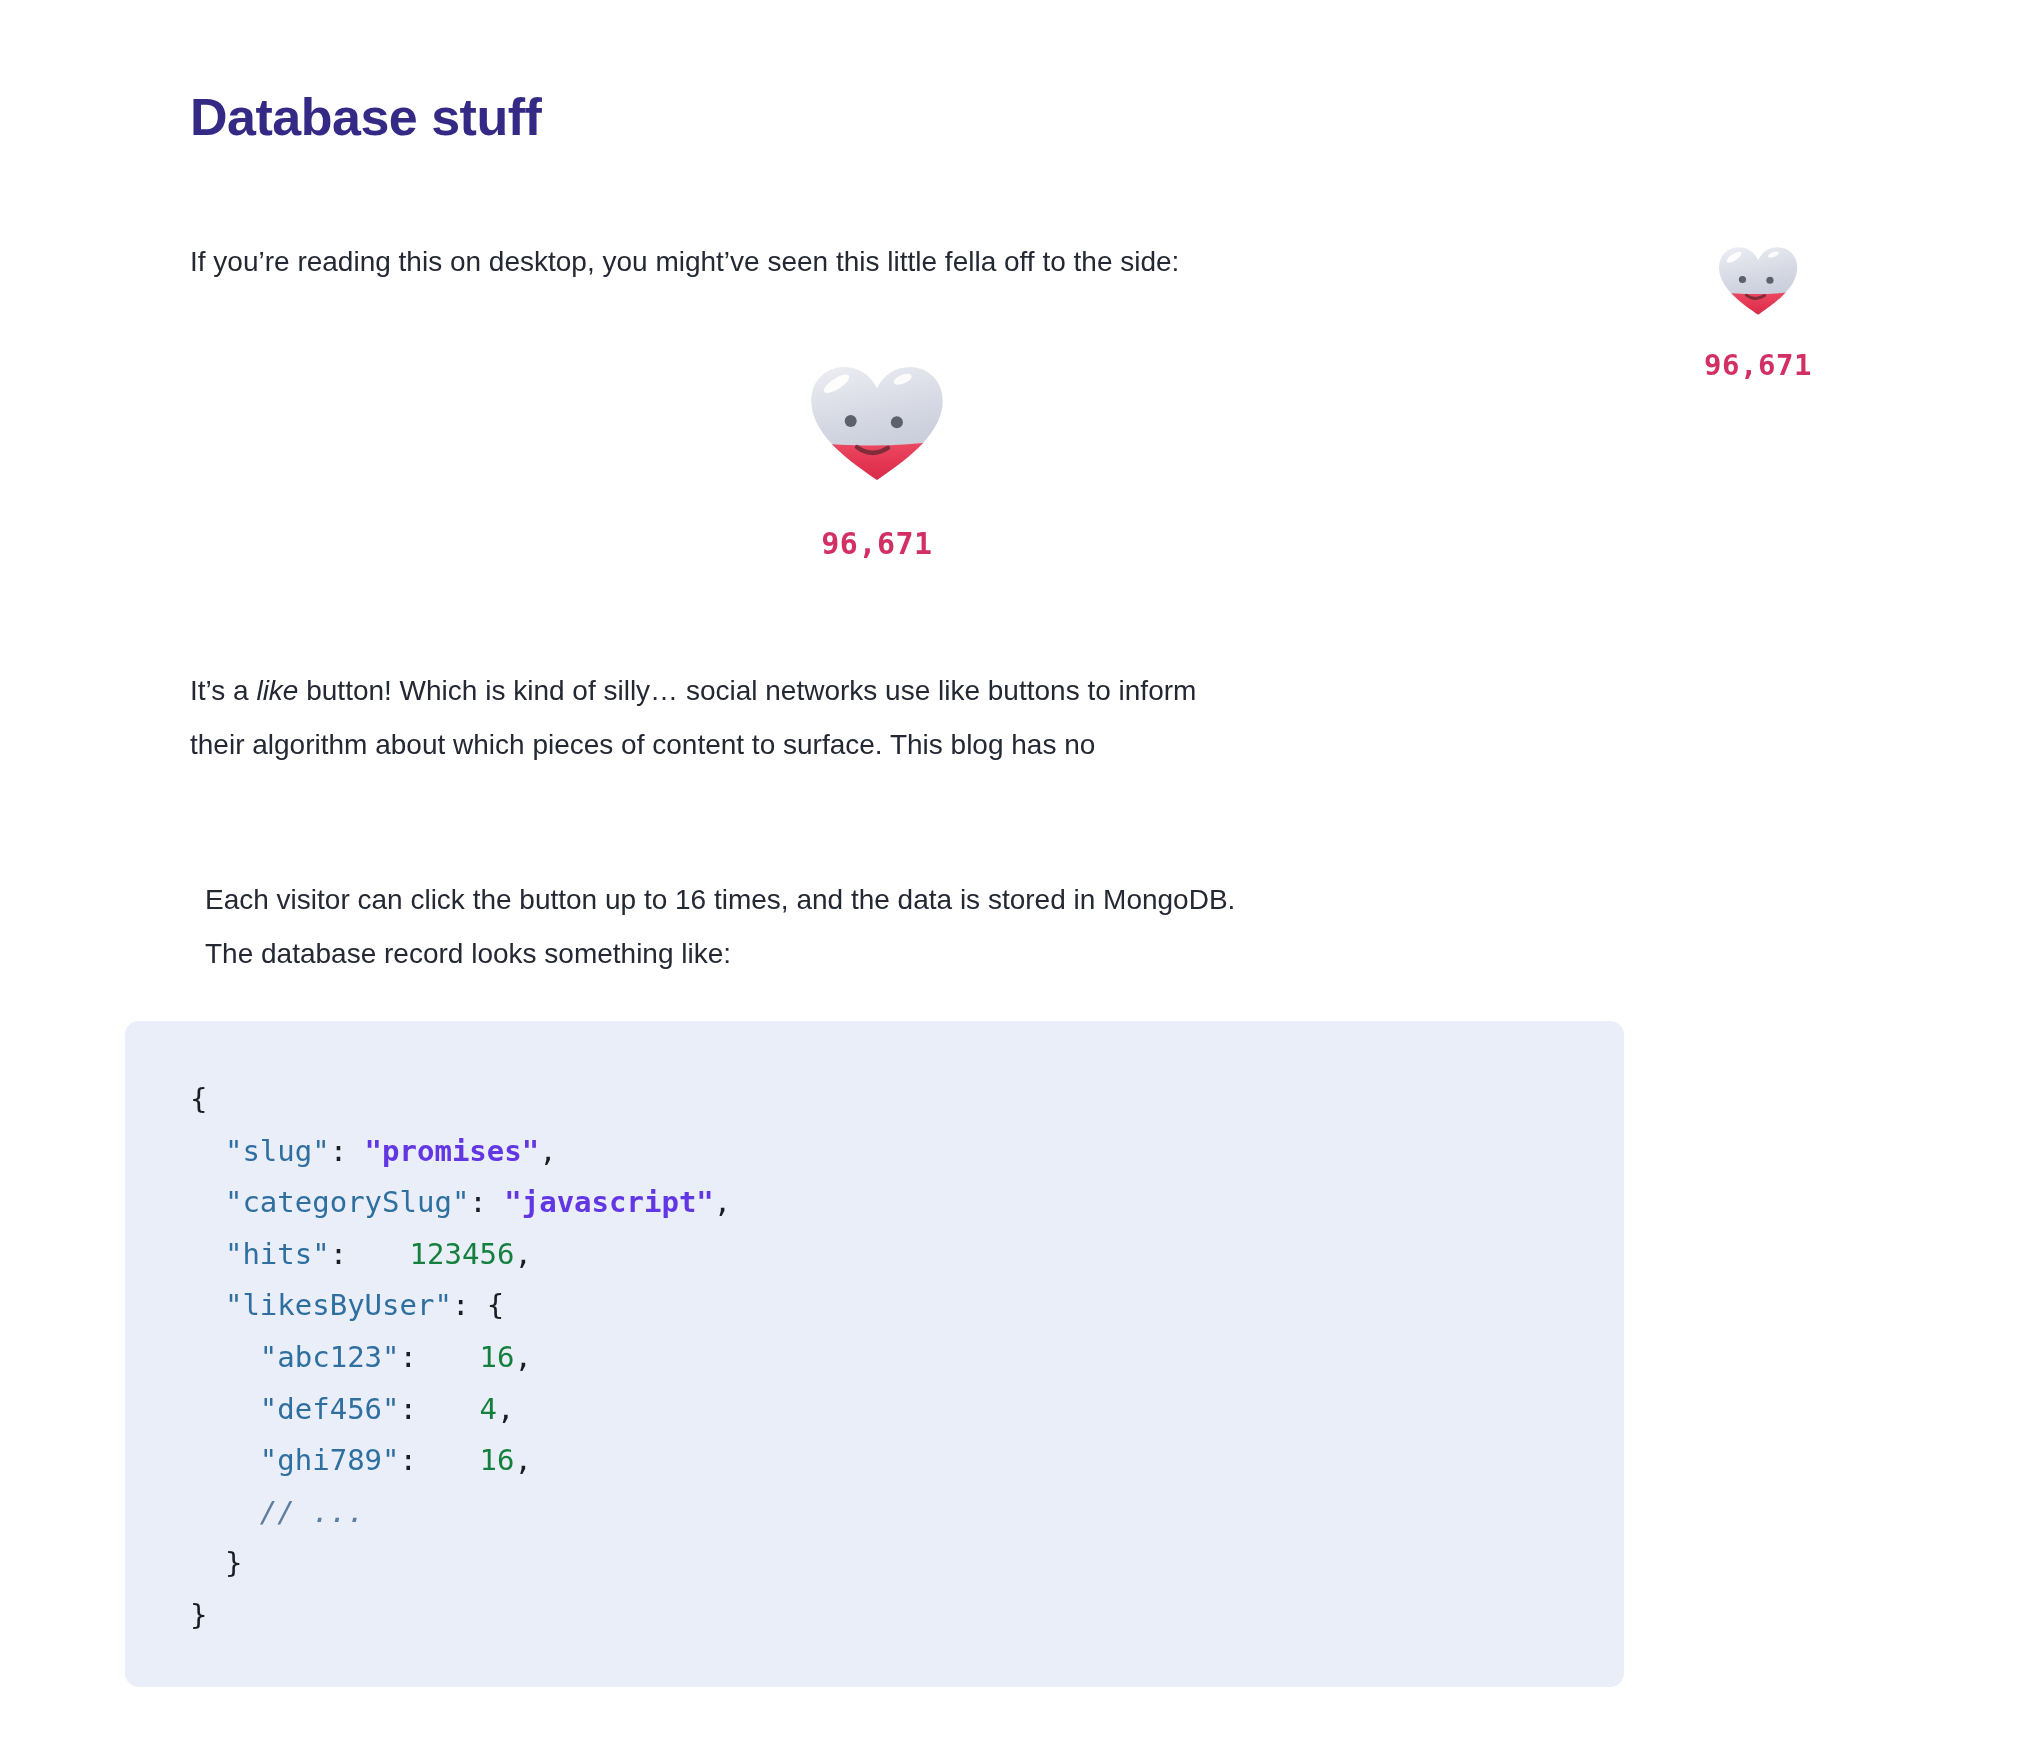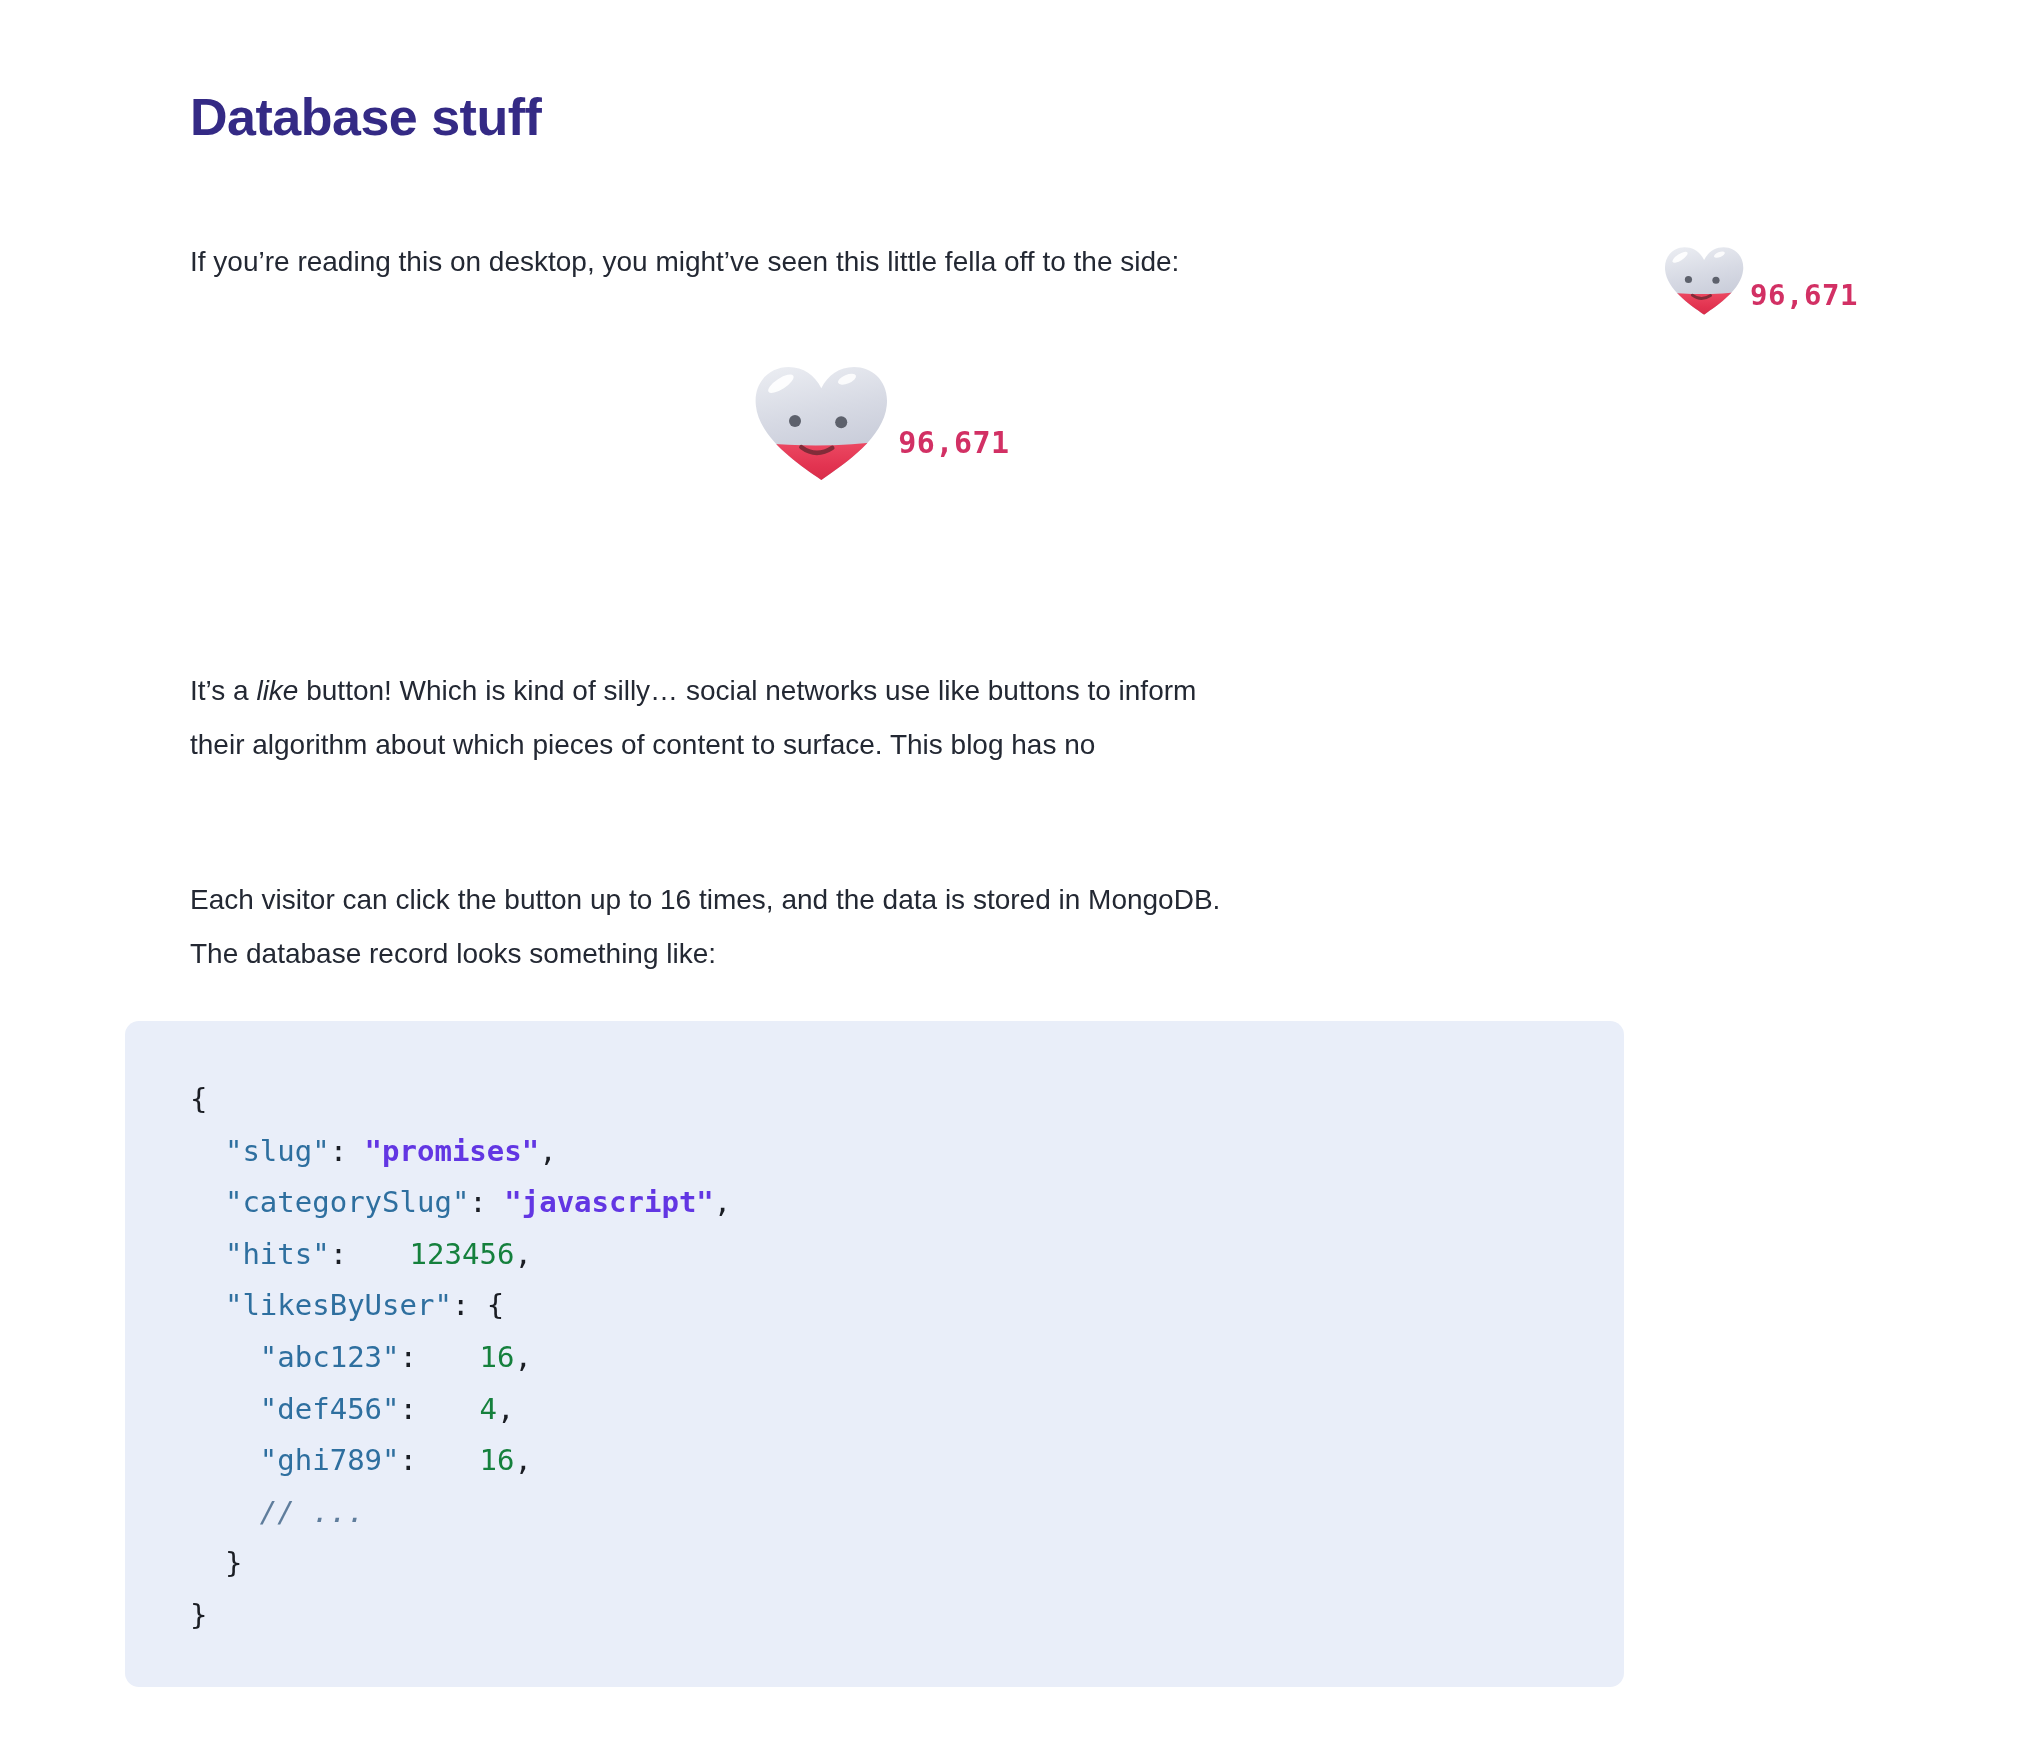--- a/index.html
+++ b/index.html
@@ -28,29 +28,29 @@
     left: 190px;
     width: 1450px;
     margin: 0;
     font-size: 28px;
     line-height: 54px;
     font-weight: 400;
     color: #232833;
   }
   #p1 { top: 235px; }
   #p2 { top: 664px; }
-  #p3 { top: 873px; }
+  #p3 { top: 873px; margin-left: 15px; }
   .para em { font-style: italic; }
 
   .like-widget {
     position: absolute;
     margin: 0;
     padding: 0;
     display: flex;
-    flex-direction: row;
+    flex-direction: column;
     align-items: center;
     transform: translateX(-50%);
   }
   .like-widget.main { left: 877px; top: 358px; }
   .like-widget.sidebar { left: 1758px; top: 242px; }
   .heart-btn {
     background: none;
     border: none;
     padding: 0;
     margin: 0;

